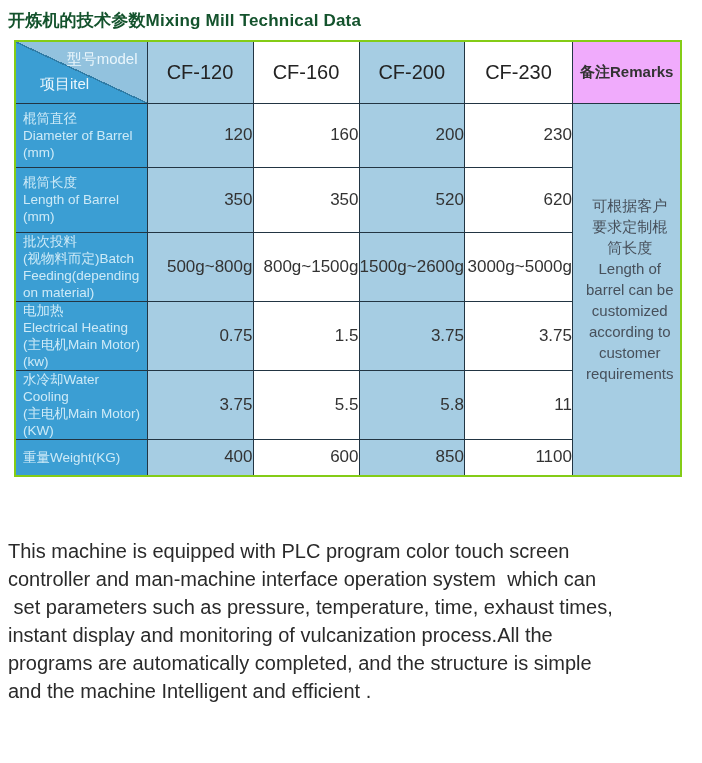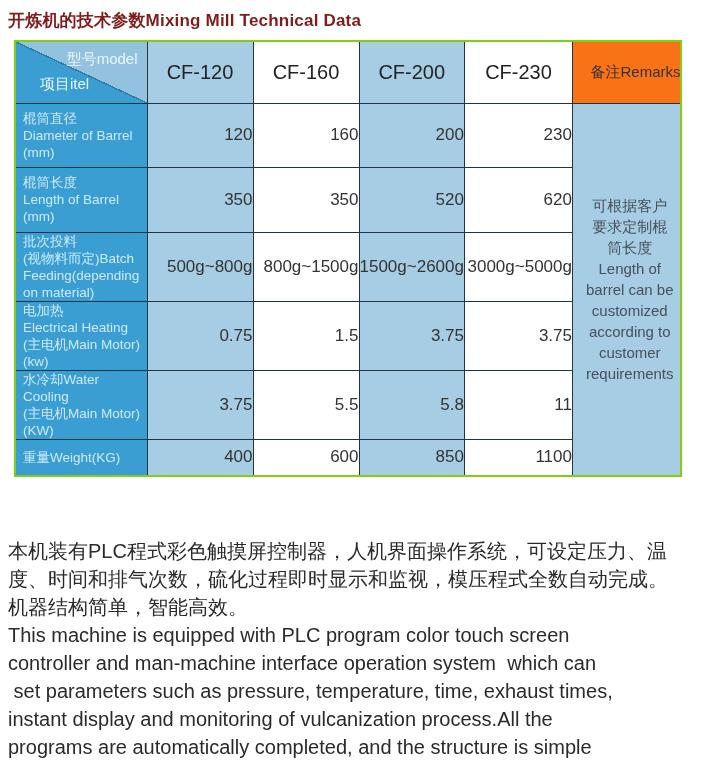--- a/index.html
+++ b/index.html
@@ -6,42 +6,42 @@
   html,body { background:#ffffff; }
   body {
     width:702px; height:763px; overflow:hidden; position:relative;
     font-family:"Liberation Sans","DejaVu Sans",sans-serif;
   }
   .page { width:702px; height:763px; background:#ffffff; }
 
   .title {
     margin:9px 0 0 8px;
     font-size:17px; line-height:23px; font-weight:700;
-    color:#7f1d1d; letter-spacing:0.2px;
+    color:#14532d; letter-spacing:0.2px;
   }
 
   table.spec {
     border-collapse:collapse; table-layout:fixed;
     margin:8px 0 0 14px;
     border:2px solid #84cc16;
   }
   table.spec th, table.spec td {
     border:1.5px solid #223543;
     overflow:hidden;
   }
 
   
   th.colhead {
     font-size:20px; font-weight:400; color:#232323;
     text-align:center; vertical-align:middle;
   }
   th.remarkshead {
-    font-size:15px; font-weight:400; color:#333333;
-    text-align:right; vertical-align:middle;
-    background:#f97316;
+    font-size:15px; font-weight:700; color:#333333;
+    text-align:center; vertical-align:middle;
+    background:#f0abfc;
   }
   .bg-blue  { background:#a6cde3; }
   .bg-white { background:#ffffff; }
 
   
   th.diag {
     position:relative;
     background:linear-gradient(to bottom left,
       #92c2de 0 49.4%, #2f7ca6 49.4% 50.7%, #3b9ed3 50.7% 100%);
   }
@@ -180,23 +180,20 @@
       <td class="rowlabel">重量Weight(KG)</td>
       <td class="val bg-blue">400</td>
       <td class="val bg-white">600</td>
       <td class="val bg-blue">850</td>
       <td class="val bg-white">1100</td>
     </tr>
   </tbody>
     </table>
 
   <div class="desc">
-    <p>本机装有PLC程式彩色触摸屏控制器，人机界面操作系统，可设定压力、温
-度、时间和排气次数，硫化过程即时显示和监视，模压程式全数自动完成。
-机器结构简单，智能高效。</p>
     <p>This machine is equipped with PLC program color touch screen
 controller and man-machine interface operation system  which can
  set parameters such as pressure, temperature, time, exhaust times,
 instant display and monitoring of vulcanization process.All the
 programs are automatically completed, and the structure is simple
 and the machine Intelligent and efficient .</p>
   </div>
 
 </div>
 

